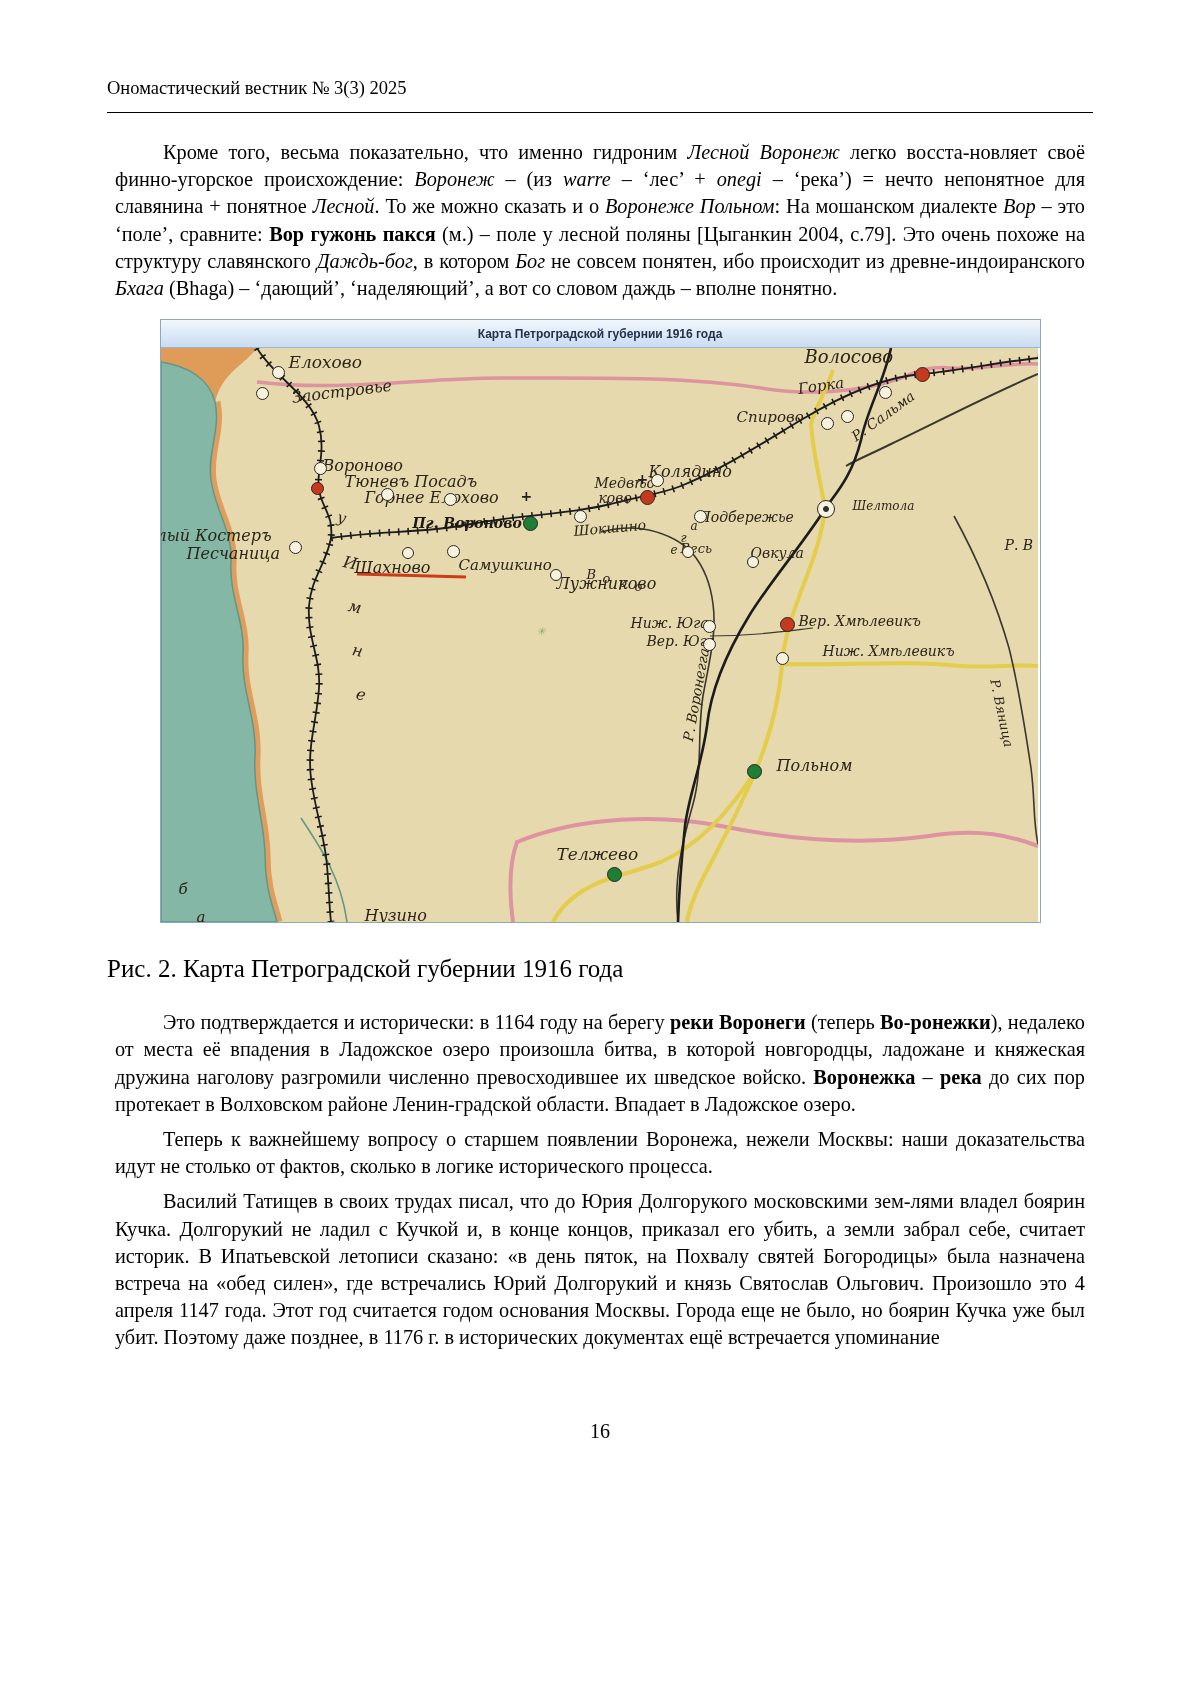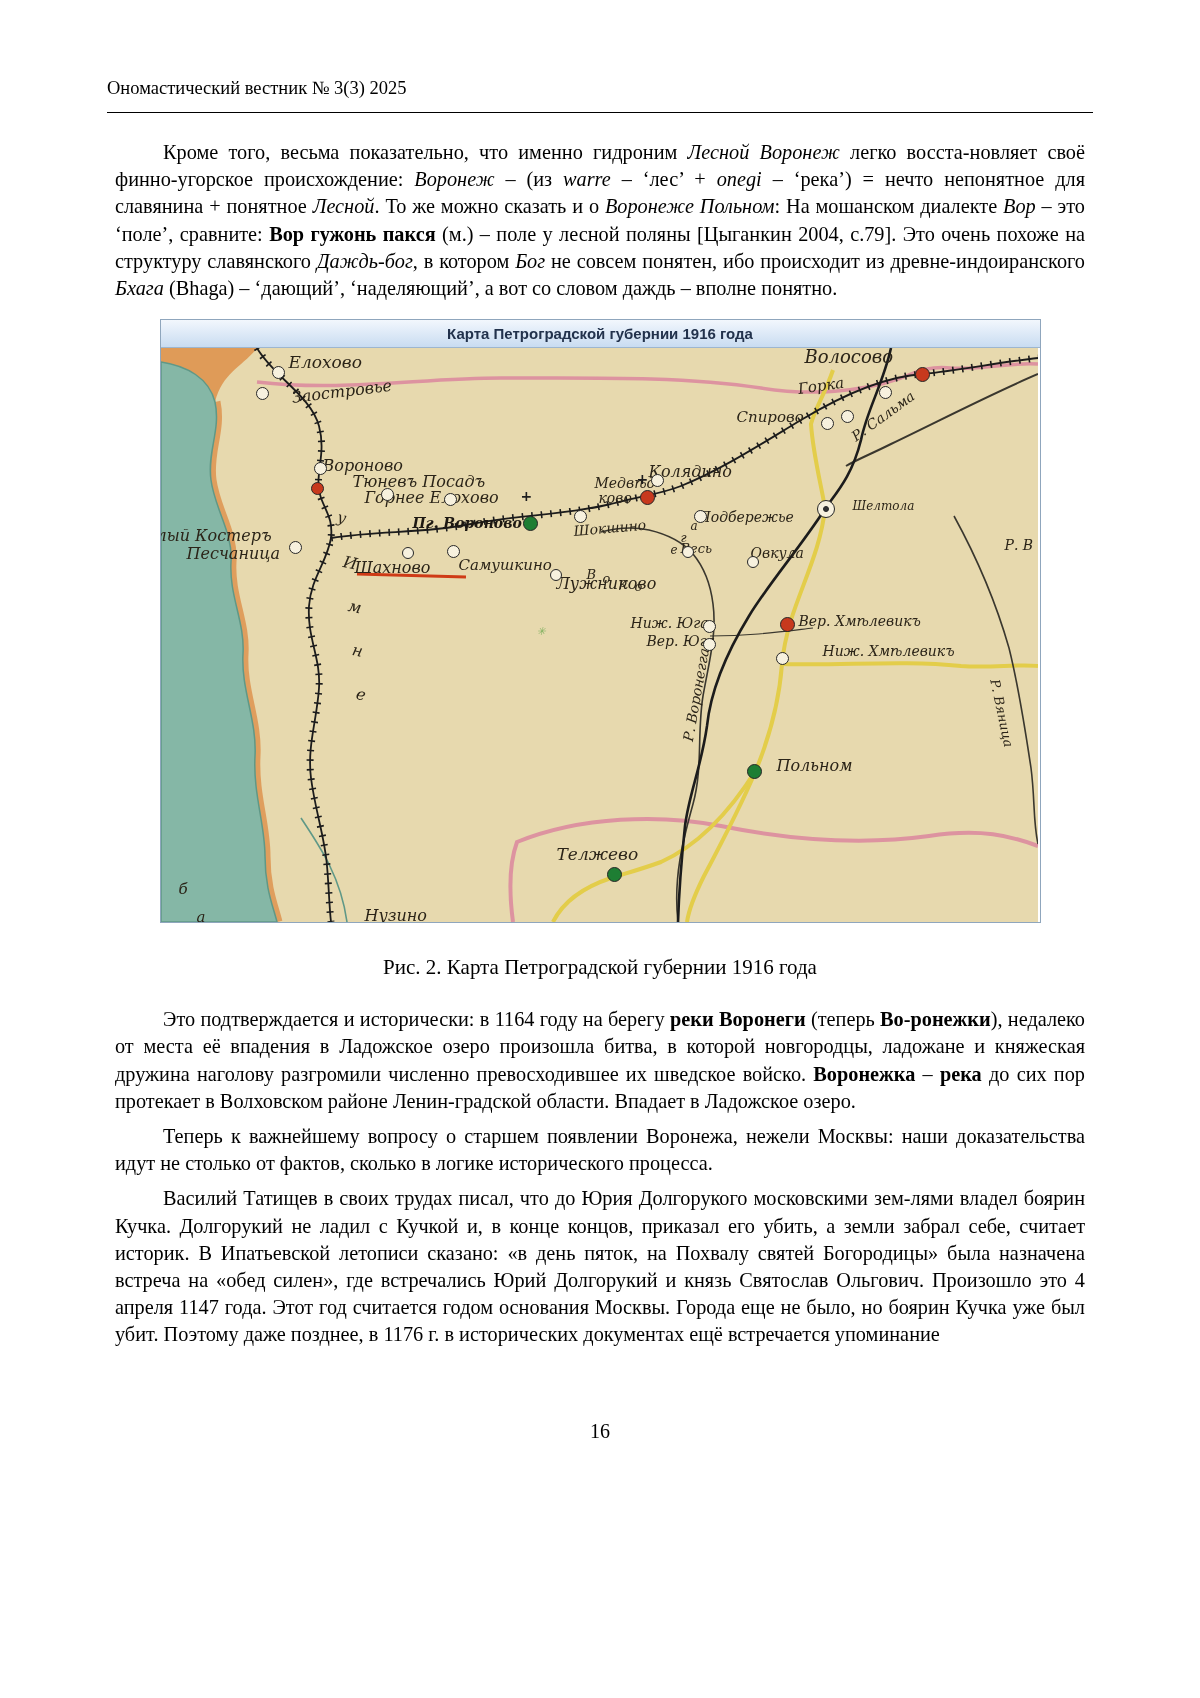--- a/index.html
+++ b/index.html
@@ -10,32 +10,32 @@
   .running-head{position:absolute;left:107px;top:78px;font-size:18.5px;}
   .head-rule{position:absolute;left:107px;width:986px;top:112px;border-top:1.8px solid #000;height:0;}
   .content{position:absolute;left:107px;top:131px;width:986px;}
   p.para{margin:8px;font-size:20.3px;line-height:27.2px;text-align:justify;text-indent:48px;}
   .seg-i{font-style:italic;}
   .seg-b{font-weight:bold;}
   figure.map-figure{margin:17px auto 0;width:879px;border:1px solid #8fa6bd;padding:0;background:#fff;}
   .map-bar{
     height:27px;display:flex;align-items:center;justify-content:center;
     background:linear-gradient(#f2f7fd,#c9dcf1);border-bottom:1px solid #9db6cf;
-    font-family:"Liberation Sans", sans-serif;font-size:15px;font-weight:bold;color:#22324c;
+    font-family:"Liberation Sans", sans-serif;font-size:12px;font-weight:bold;color:#22324c;
   }
   .map-body{position:relative;width:877px;height:574px;background:#e7d9ae;overflow:hidden;text-align:right;}
   .map-body svg{position:absolute;left:0;top:0;}
   .map-label{
     position:absolute;font-family:"DejaVu Serif", serif;font-style:italic;
     color:#2b2418;white-space:nowrap;transform-origin:left top;line-height:1;
   }
   .map-label.bold{font-weight:bold;color:#1d1812;}
   .dot{position:absolute;border:1.6px solid #272727;border-radius:50%;box-sizing:border-box;}
   .map-cross{position:absolute;color:#1d1d1d;font-size:14px;font-weight:bold;line-height:1;font-family:"DejaVu Sans", sans-serif;}
-  figcaption.map-caption{margin-top:32px;text-align:center;font-size:21px;font-family:"Liberation Serif", serif;}
+  figcaption.map-caption{margin-top:32px;text-align:left;font-size:25px;font-family:"Liberation Serif", serif;}
   .bottom-text{margin-top:26px;}
   .page-number{position:absolute;left:0;right:0;top:1420px;text-align:center;font-size:20px;}
 </style>
 </head>
 <body>
 
 <div class="running-head">Ономастический вестник № 3(3) 2025</div>
 <div class="head-rule"></div>
 
 <div class="content">
@@ -90,21 +90,21 @@
         </g>
       </svg>
       <div id="map-overlay">
           <div class="map-label" style="left: 128px; top: 6px; font-size: 17px;">Елохово</div>
           <div class="map-label" style="left: 130px; top: 42px; font-size: 16px; transform: rotate(-7deg);">Заостровье</div>
           <div class="map-label" style="left: 644px; top: 0px; font-size: 18px;">Волосово</div>
           <div class="map-label" style="left: 636px; top: 34px; font-size: 15px; transform: rotate(-8deg);">Горка</div>
           <div class="map-label" style="left: 576px; top: 62px; font-size: 15px;">Спирово</div>
           <div class="map-label" style="left: 688px; top: 84px; font-size: 14px; transform: rotate(-36deg);">Р. Сальма</div>
           <div class="map-label" style="left: 162px; top: 110px; font-size: 16px;">Вороново</div>
-          <div class="map-label" style="left: 192px; top: 126px; font-size: 16px;">Тюневъ Посадъ</div>
+          <div class="map-label" style="left: 184px; top: 126px; font-size: 16px;">Тюневъ Посадъ</div>
           <div class="map-label" style="left: 204px; top: 142px; font-size: 16px;">Горнее Елохово</div>
           <div class="map-label" style="left: 434px; top: 128px; font-size: 14px;">Медвѣд-</div>
           <div class="map-label" style="left: 438px; top: 143px; font-size: 14px;">ково</div>
           <div class="map-label" style="left: 488px; top: 116px; font-size: 16px;">Колядино</div>
           <div class="map-label" style="left: 538px; top: 146px; font-size: 14px; margin-top: 16px;">Подбережье</div>
           <div class="map-label" style="left: 692px; top: 152px; font-size: 12px;">Шелтола</div>
           <div class="map-label" style="left: -4px; top: 180px; font-size: 16px;">лый Костеръ</div>
           <div class="map-label" style="left: 26px; top: 198px; font-size: 16px;">Песчаница</div>
           <div class="map-label bold" style="left: 252px; top: 168px; font-size: 14px;">Пг. Вороново</div>
           <div class="map-label" style="left: 412px; top: 176px; font-size: 14px; transform: rotate(-5deg);">Шокшино</div>

